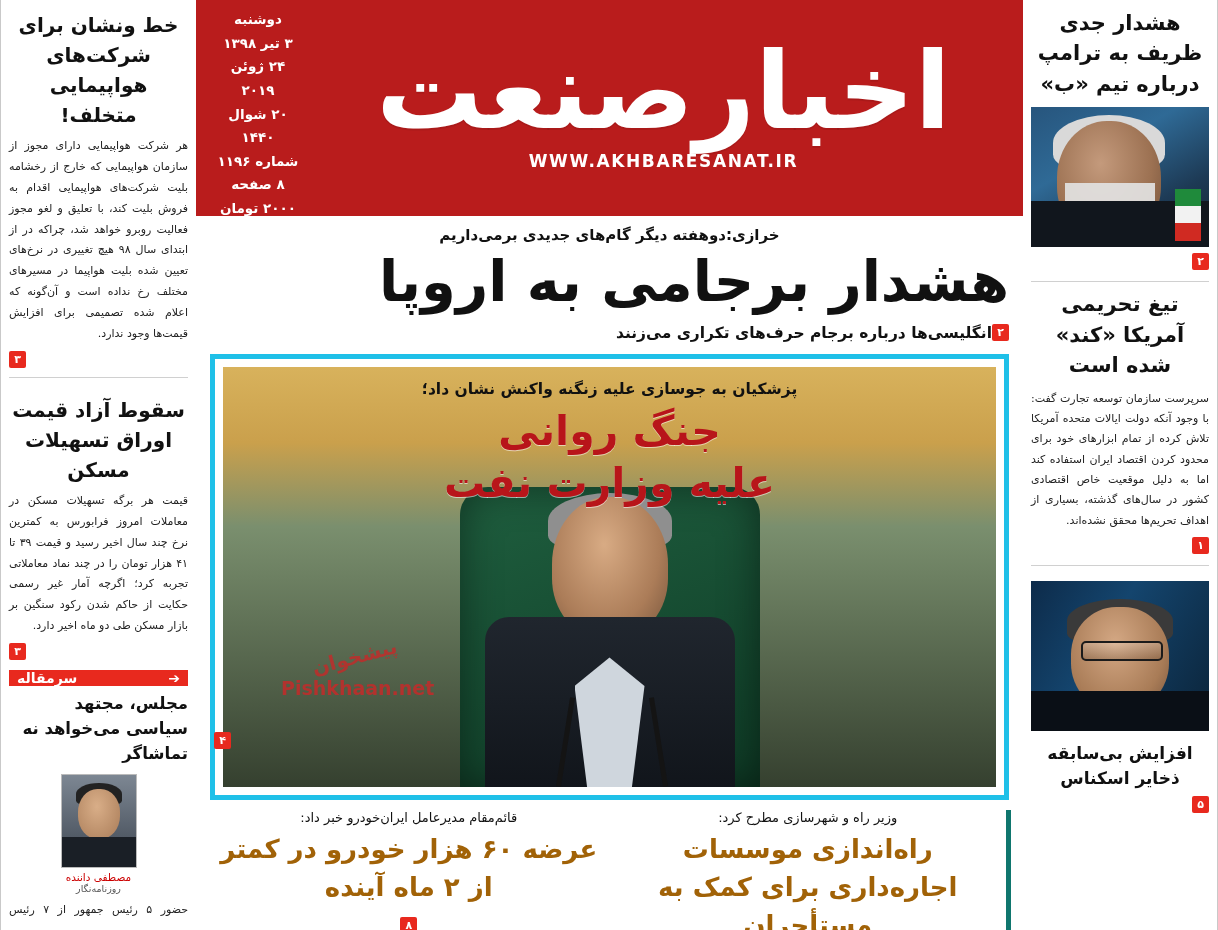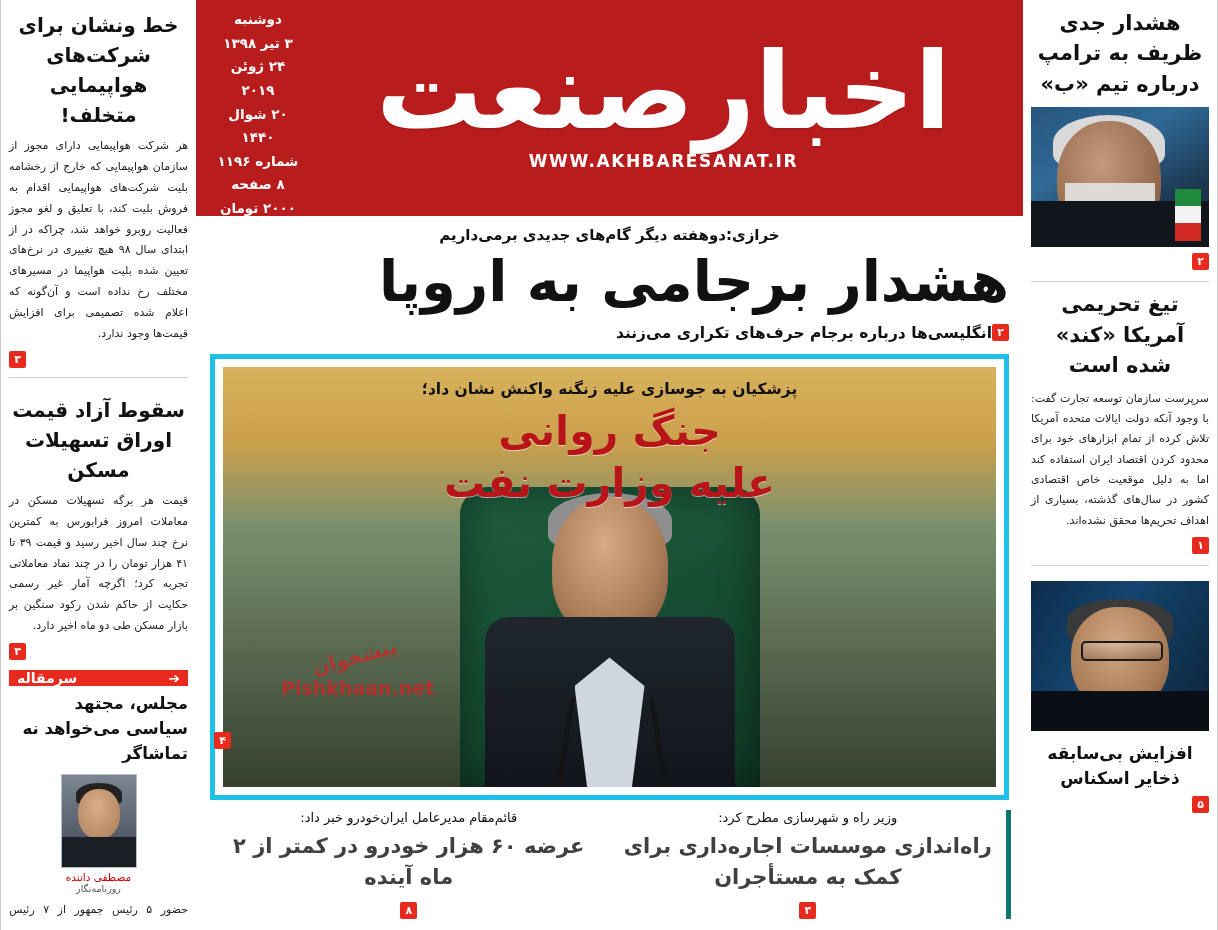--- a/index.html
+++ b/index.html
@@ -228,21 +228,21 @@
     color:rgba(200,40,40,.82);font-size:19px;font-weight:bold;direction:ltr;
   }
   .badge-left{
     position:absolute;left:-1px;bottom:46px;
   }
 
   .mid-bottom{display:flex;flex-direction:row-reverse;margin:10px 12px 0 12px;}
   .mb-col{flex:1 1 50%;padding:0 12px;box-sizing:border-box;direction:rtl;text-align:center;}
   .mb-col + .mb-col{border-right:5px solid #0f766e;}
   .mb-kicker{font-size:13px;color:#111;margin-bottom:6px;}
-  .mb-head{font-size:21px;font-weight:bold;line-height:1.45;color:#404040;}
+  .mb-head{font-size:26px;font-weight:bold;line-height:1.45;color:#a16207;}
   .mb-pg{display:flex;justify-content:center;margin-top:10px;}
 
   
   .rc-head{font-size:20px;font-weight:bold;text-align:center;line-height:1.5;color:#111;padding-top:10px;direction:rtl;}
   .rc-pg{display:flex;justify-content:flex-end;margin:6px 0 2px;}
   .section-bar{
     display:flex;align-items:center;justify-content:space-between;
     background:#e8291e;color:#fff;height:24px;padding:0 8px;margin:8px 0 6px;
   }
   .section-bar .t{font-size:14px;font-weight:bold;}

